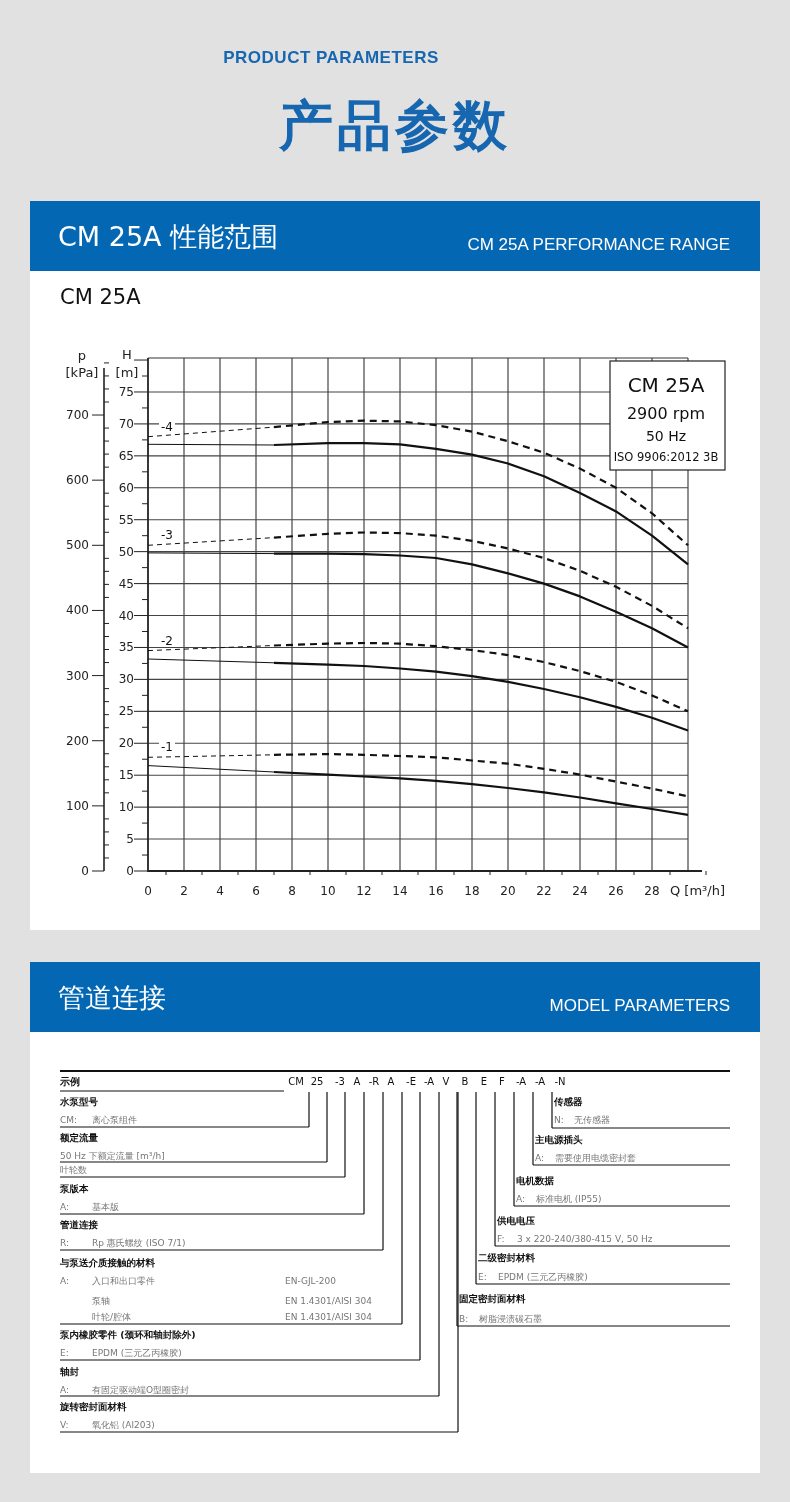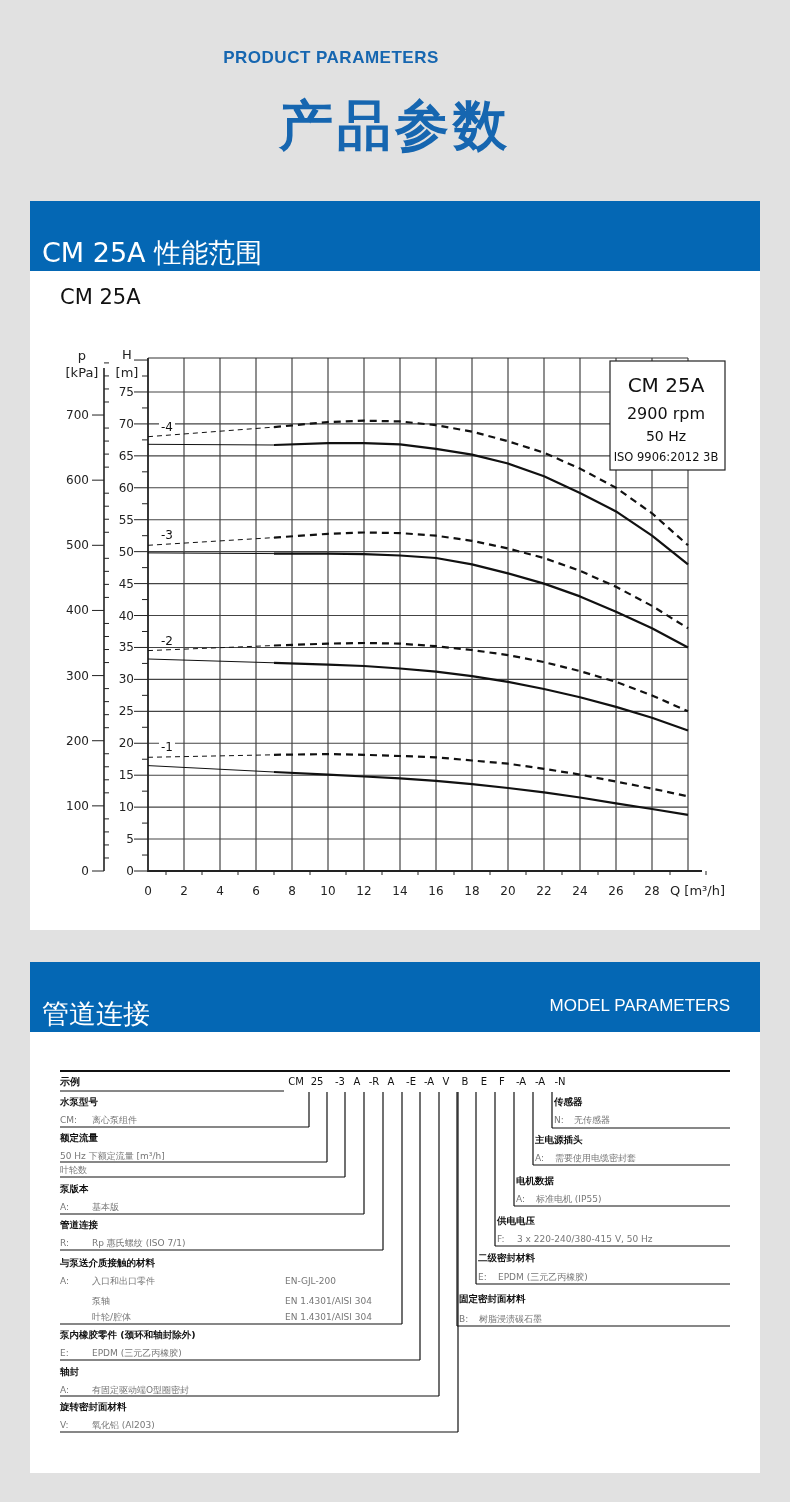--- a/index.html
+++ b/index.html
@@ -3,36 +3,37 @@
 <meta charset="utf-8">
 <style>
   * { margin: 0; padding: 0; box-sizing: border-box; }
   html, body { width: 790px; height: 1502px; background: #e1e1e1; overflow: hidden; }
   body { font-family: "Liberation Sans", "DejaVu Sans", sans-serif; position: relative; }
   .hdr-en { position: absolute; top: 48px; left: 0; width: 630px; text-align: center;
     color: #1666b0; font-weight: bold; font-size: 17px; letter-spacing: 0.5px; margin-left: 16px; }
   .hdr-cn { position: absolute; top: 90px; left: 0; width: 790px; text-align: center;
     color: #1666b0; font-weight: bold; font-size: 54px; letter-spacing: 4px; font-family: "DejaVu Sans", sans-serif; }
   .band { position: absolute; left: 30px; width: 730px; height: 70px; background: #0467b4; color: #fff; }
-  .band .cn { position: absolute; left: 12px; top: 18px; font-size: 27px; font-family: "DejaVu Sans", sans-serif; margin-top: 16px; }
+  .band .cn { position: absolute; left: 28px; top: 18px; font-size: 27px; font-family: "DejaVu Sans", sans-serif; }
   .band .en { position: absolute; right: 30px; top: 34px; font-size: 17px; }
   .panel { position: absolute; left: 30px; width: 730px; background: #fff; }
   .chart-title { position: absolute; left: 30px; top: 14px; font-size: 21px; color: #111; font-family: "DejaVu Sans", sans-serif; }
   svg text { font-family: "Liberation Sans", "DejaVu Sans", sans-serif; }
   .md { position: absolute; left: 0; top: 0; width: 790px; height: 1502px; pointer-events: none; }
   .md text { font-family: "DejaVu Sans", sans-serif; }
 </style>
 </head>
 <body>
 
 <div class="hdr-en">PRODUCT PARAMETERS</div>
 <div class="hdr-cn">产品参数</div>
 
 <div class="band" style="top:201px;">
   <span class="cn">CM 25A 性能范围</span>
+  <span class="en">CM 25A PERFORMANCE RANGE</span>
 </div>
 
 <div class="panel" style="top:271px;height:659px;">
   <div class="chart-title">CM 25A</div>
 </div>
 
 <svg id="chart" class="md" width="790" height="1502" xmlns="http://www.w3.org/2000/svg">
   <g id="chart-static">
       <line x1="184" y1="358" x2="184" y2="871" stroke="#333" stroke-width="1.1"></line>
       <line x1="220" y1="358" x2="220" y2="871" stroke="#333" stroke-width="1.1"></line>

